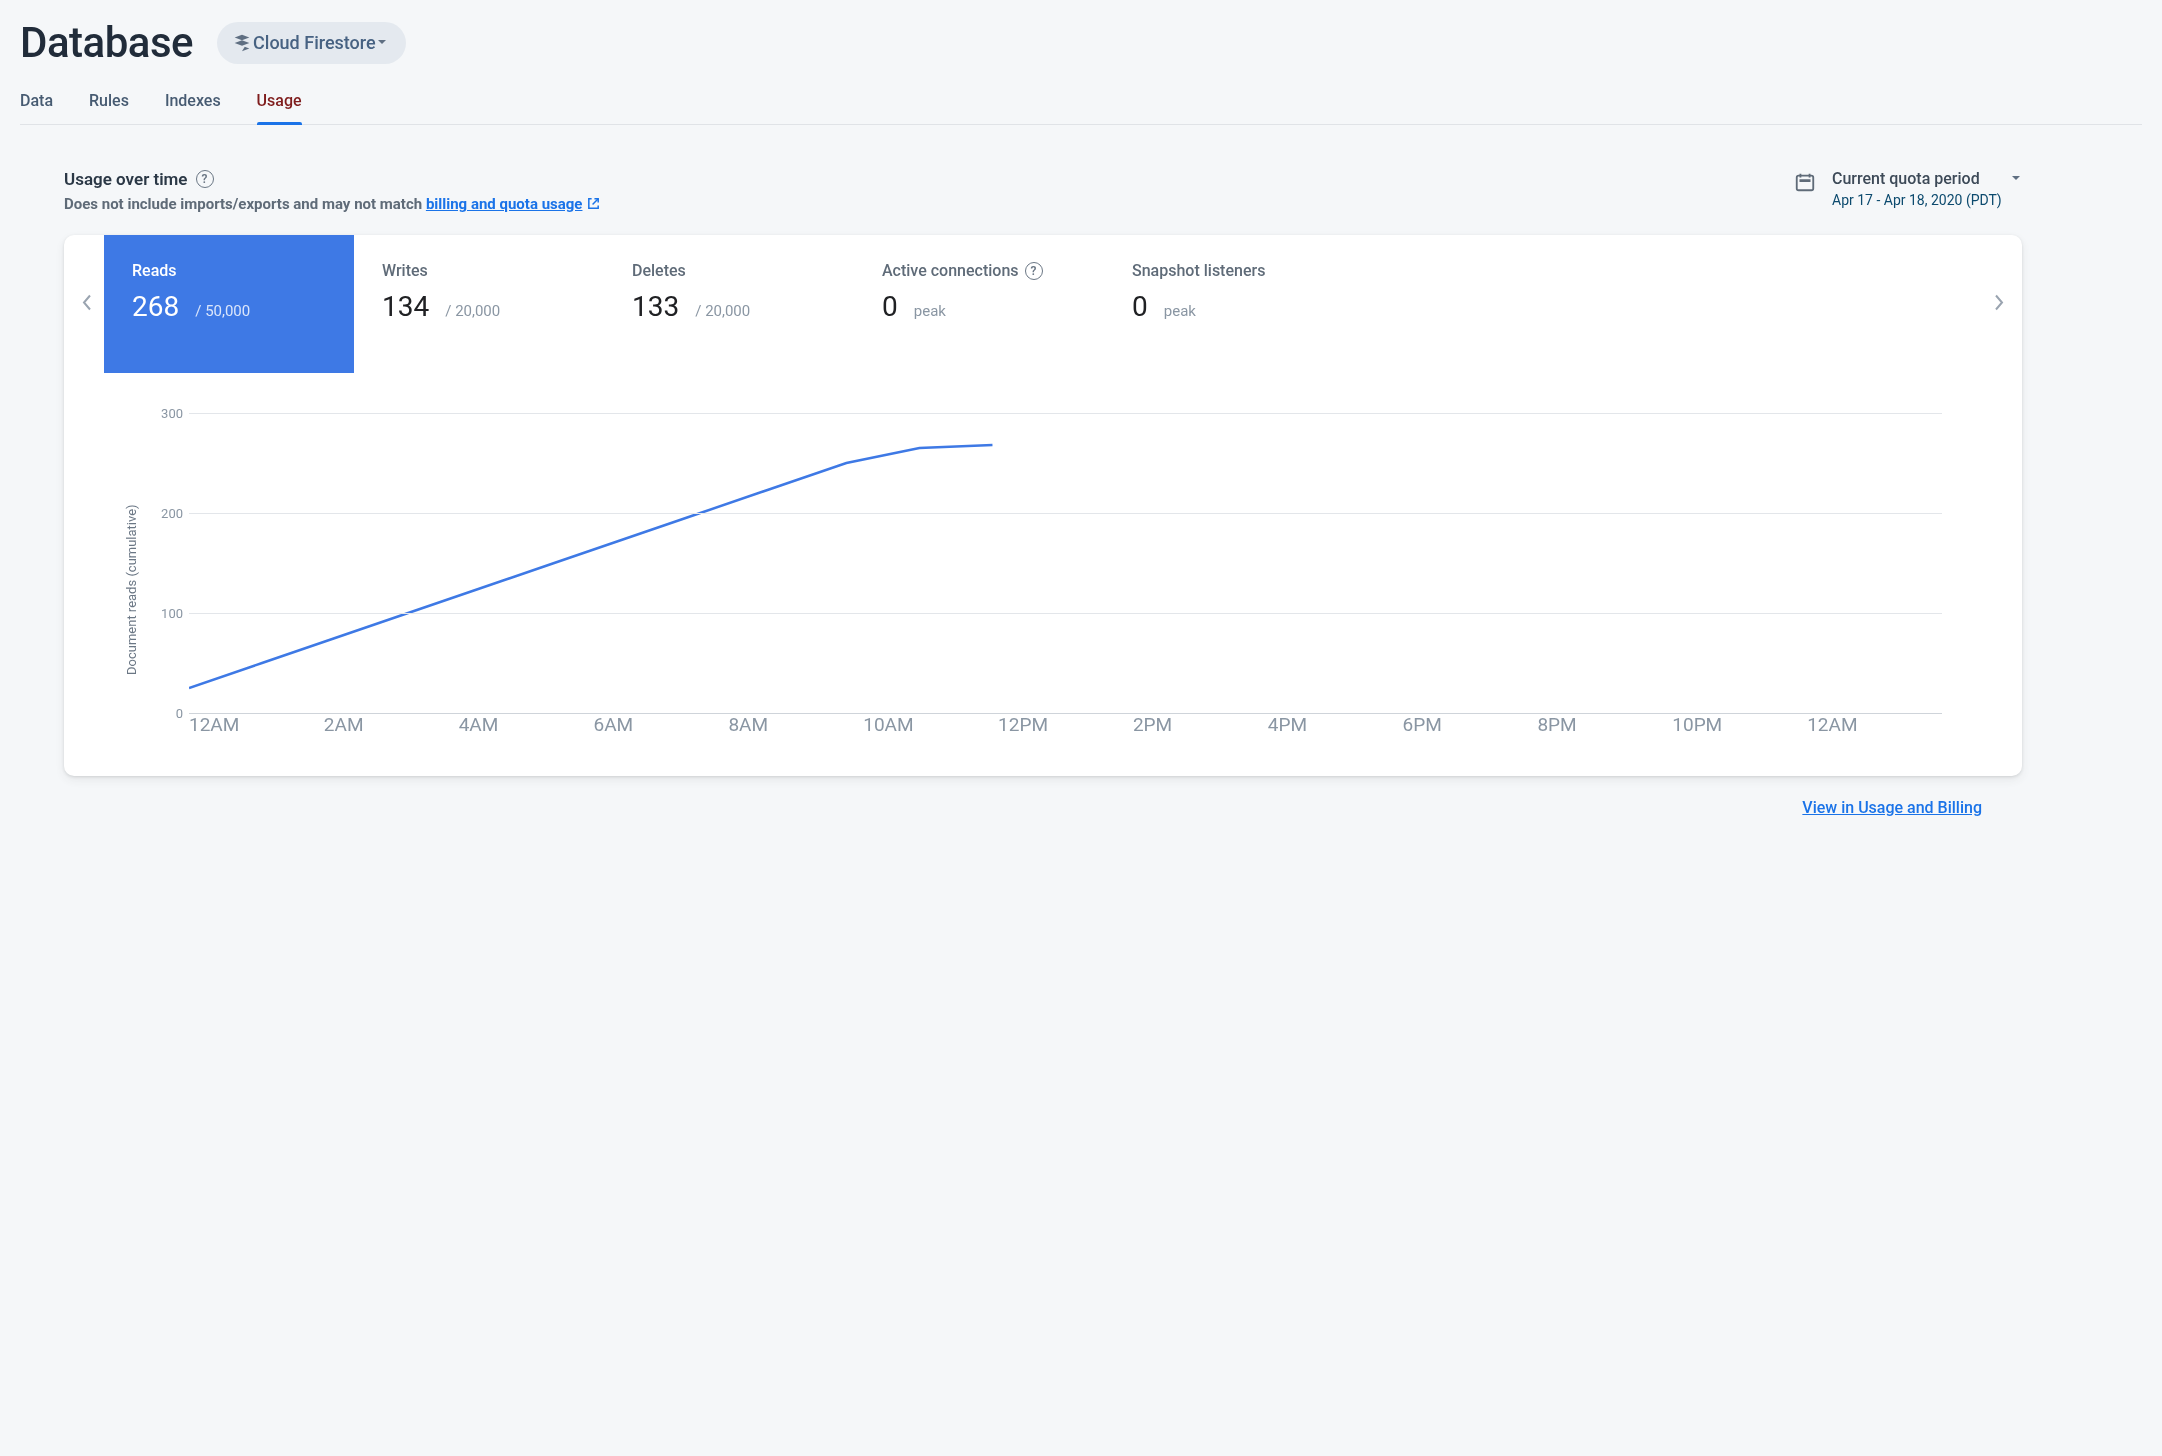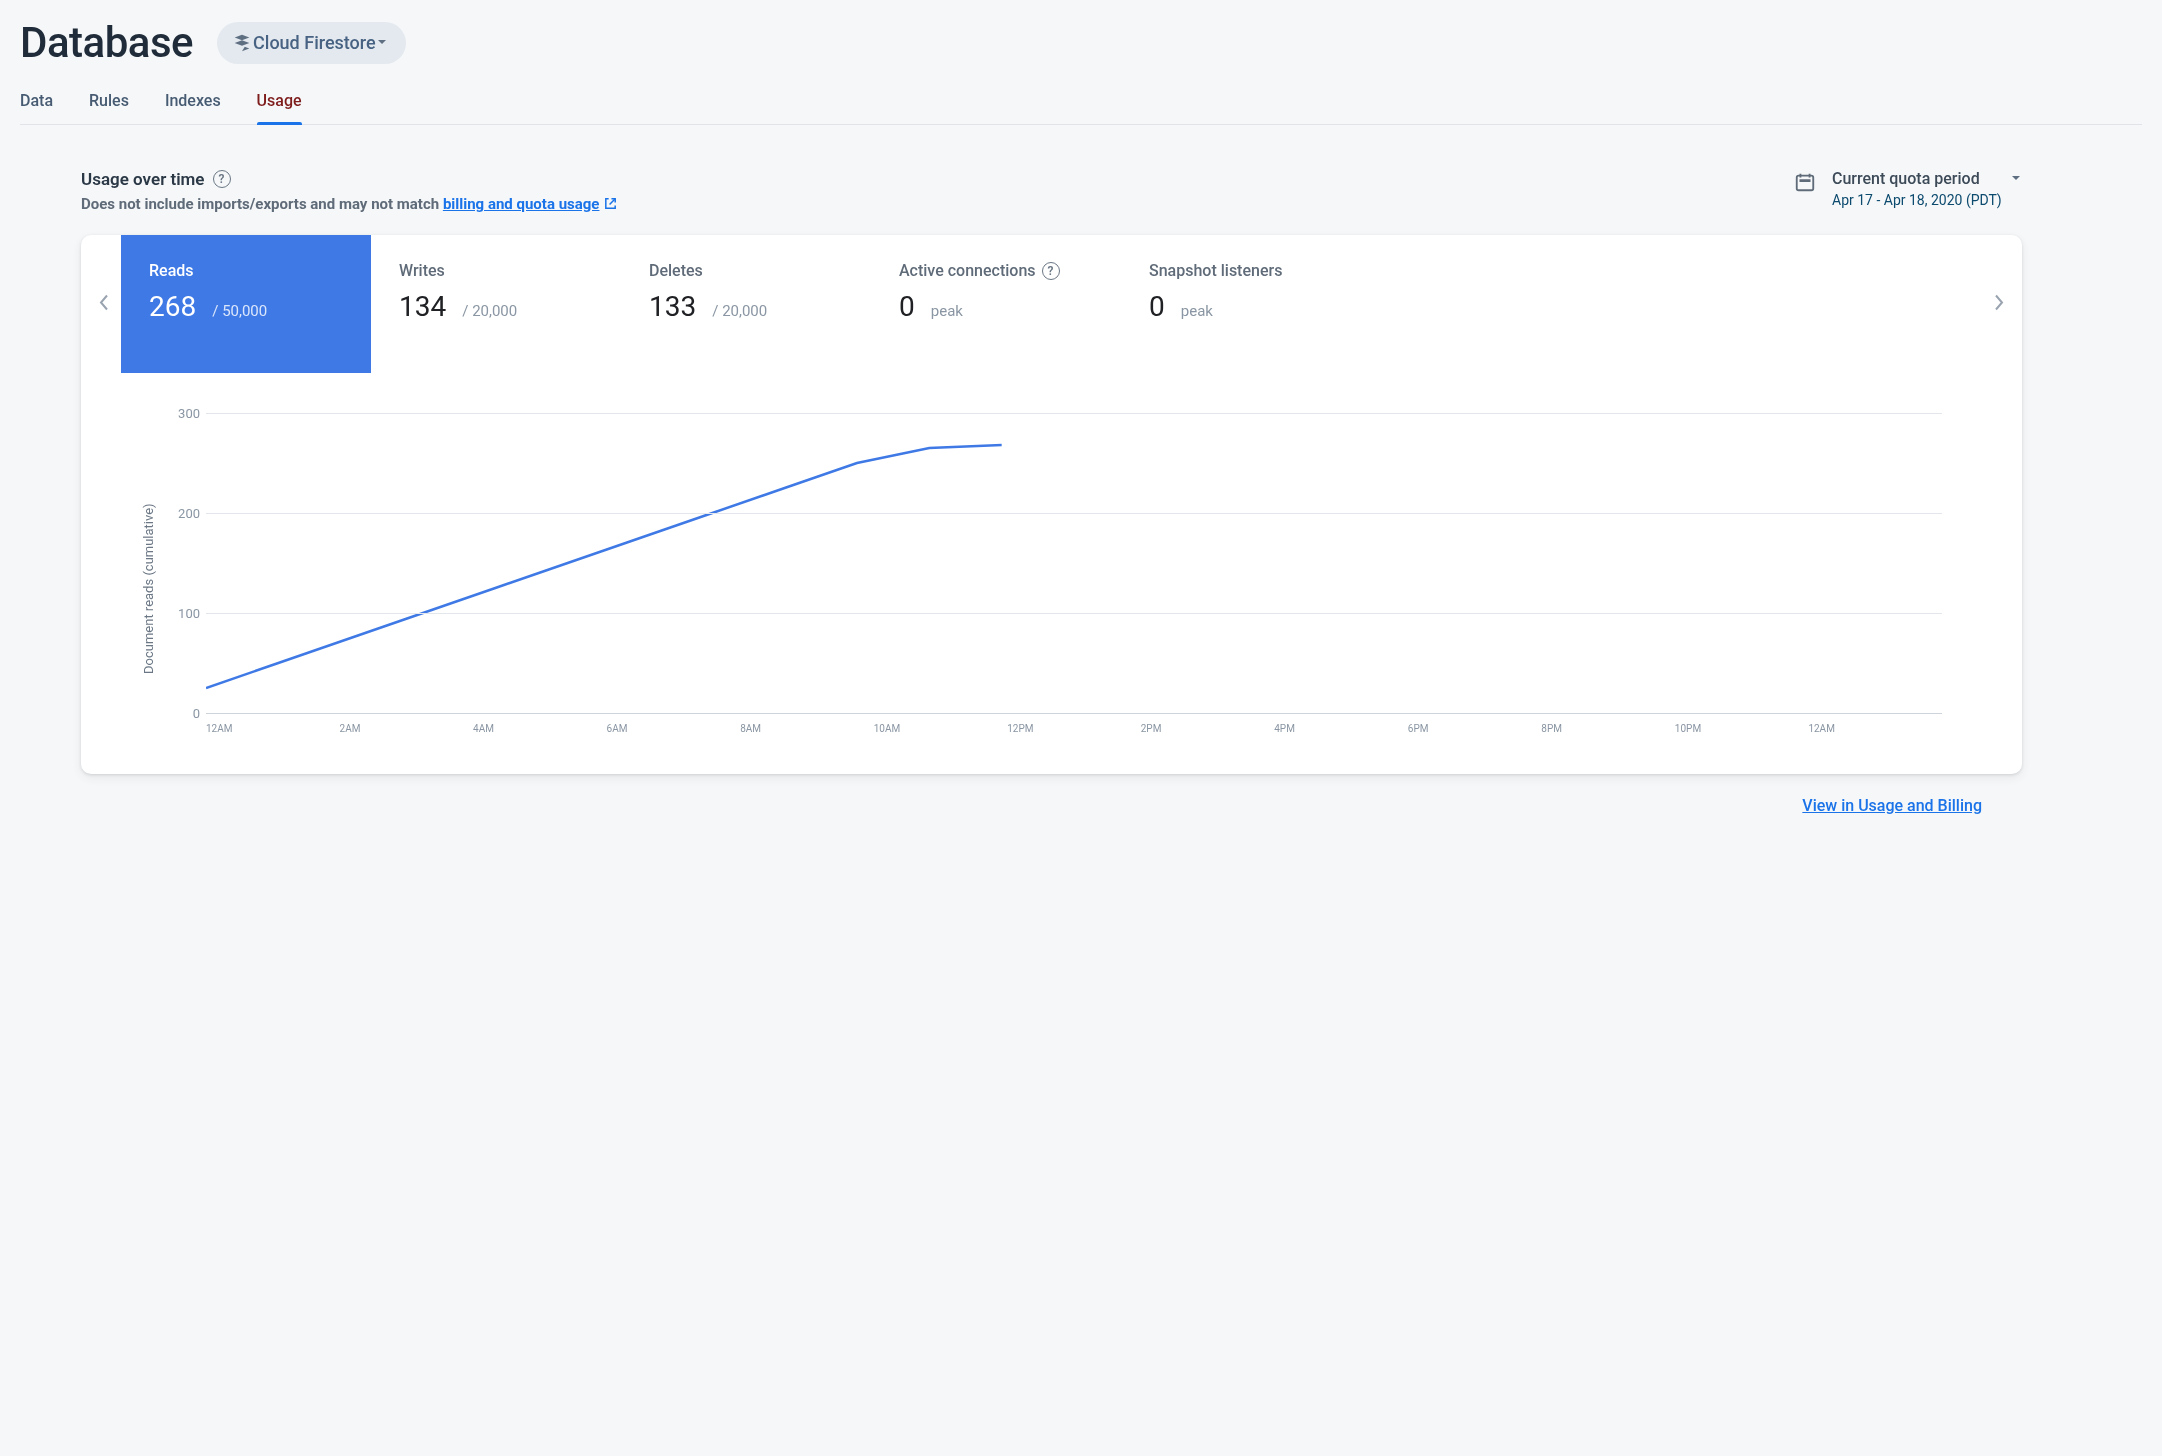--- a/index.html
+++ b/index.html
@@ -58,21 +58,21 @@
   }
   .tab.active::after {
     content: "";
     position: absolute;
     left: 0; right: 0; bottom: -1px;
     height: 3px;
     background: #1a73e8;
     border-radius: 2px 2px 0 0;
   }
   .content {
-    padding: 44px 140px 30px 81px;
+    padding: 44px 140px 30px 64px;
   }
   .section-head {
     display: flex;
     justify-content: space-between;
     align-items: flex-start;
     margin-bottom: 20px;
   }
   .sh-left { }
   .sh-title {
     display: flex;
@@ -232,22 +232,21 @@
     color: #8a96a3;
     transform: translateY(-50%);
   }
   .line-svg {
     position: absolute; inset: 0;
     width: 100%; height: 100%;
   }
   .xaxis {
     display: flex;
     margin-left: 40px;
-    margin-top: 10px;
-    font-size: 10px;
+    font-size: 19px;
     color: #8a96a3;
   }
   .xaxis span { flex: 1; text-align: left; }
   .footer-link {
     text-align: right;
     padding: 22px 40px 0 0;
     font-size: 16px;
     font-weight: 500;
   }
 </style>

